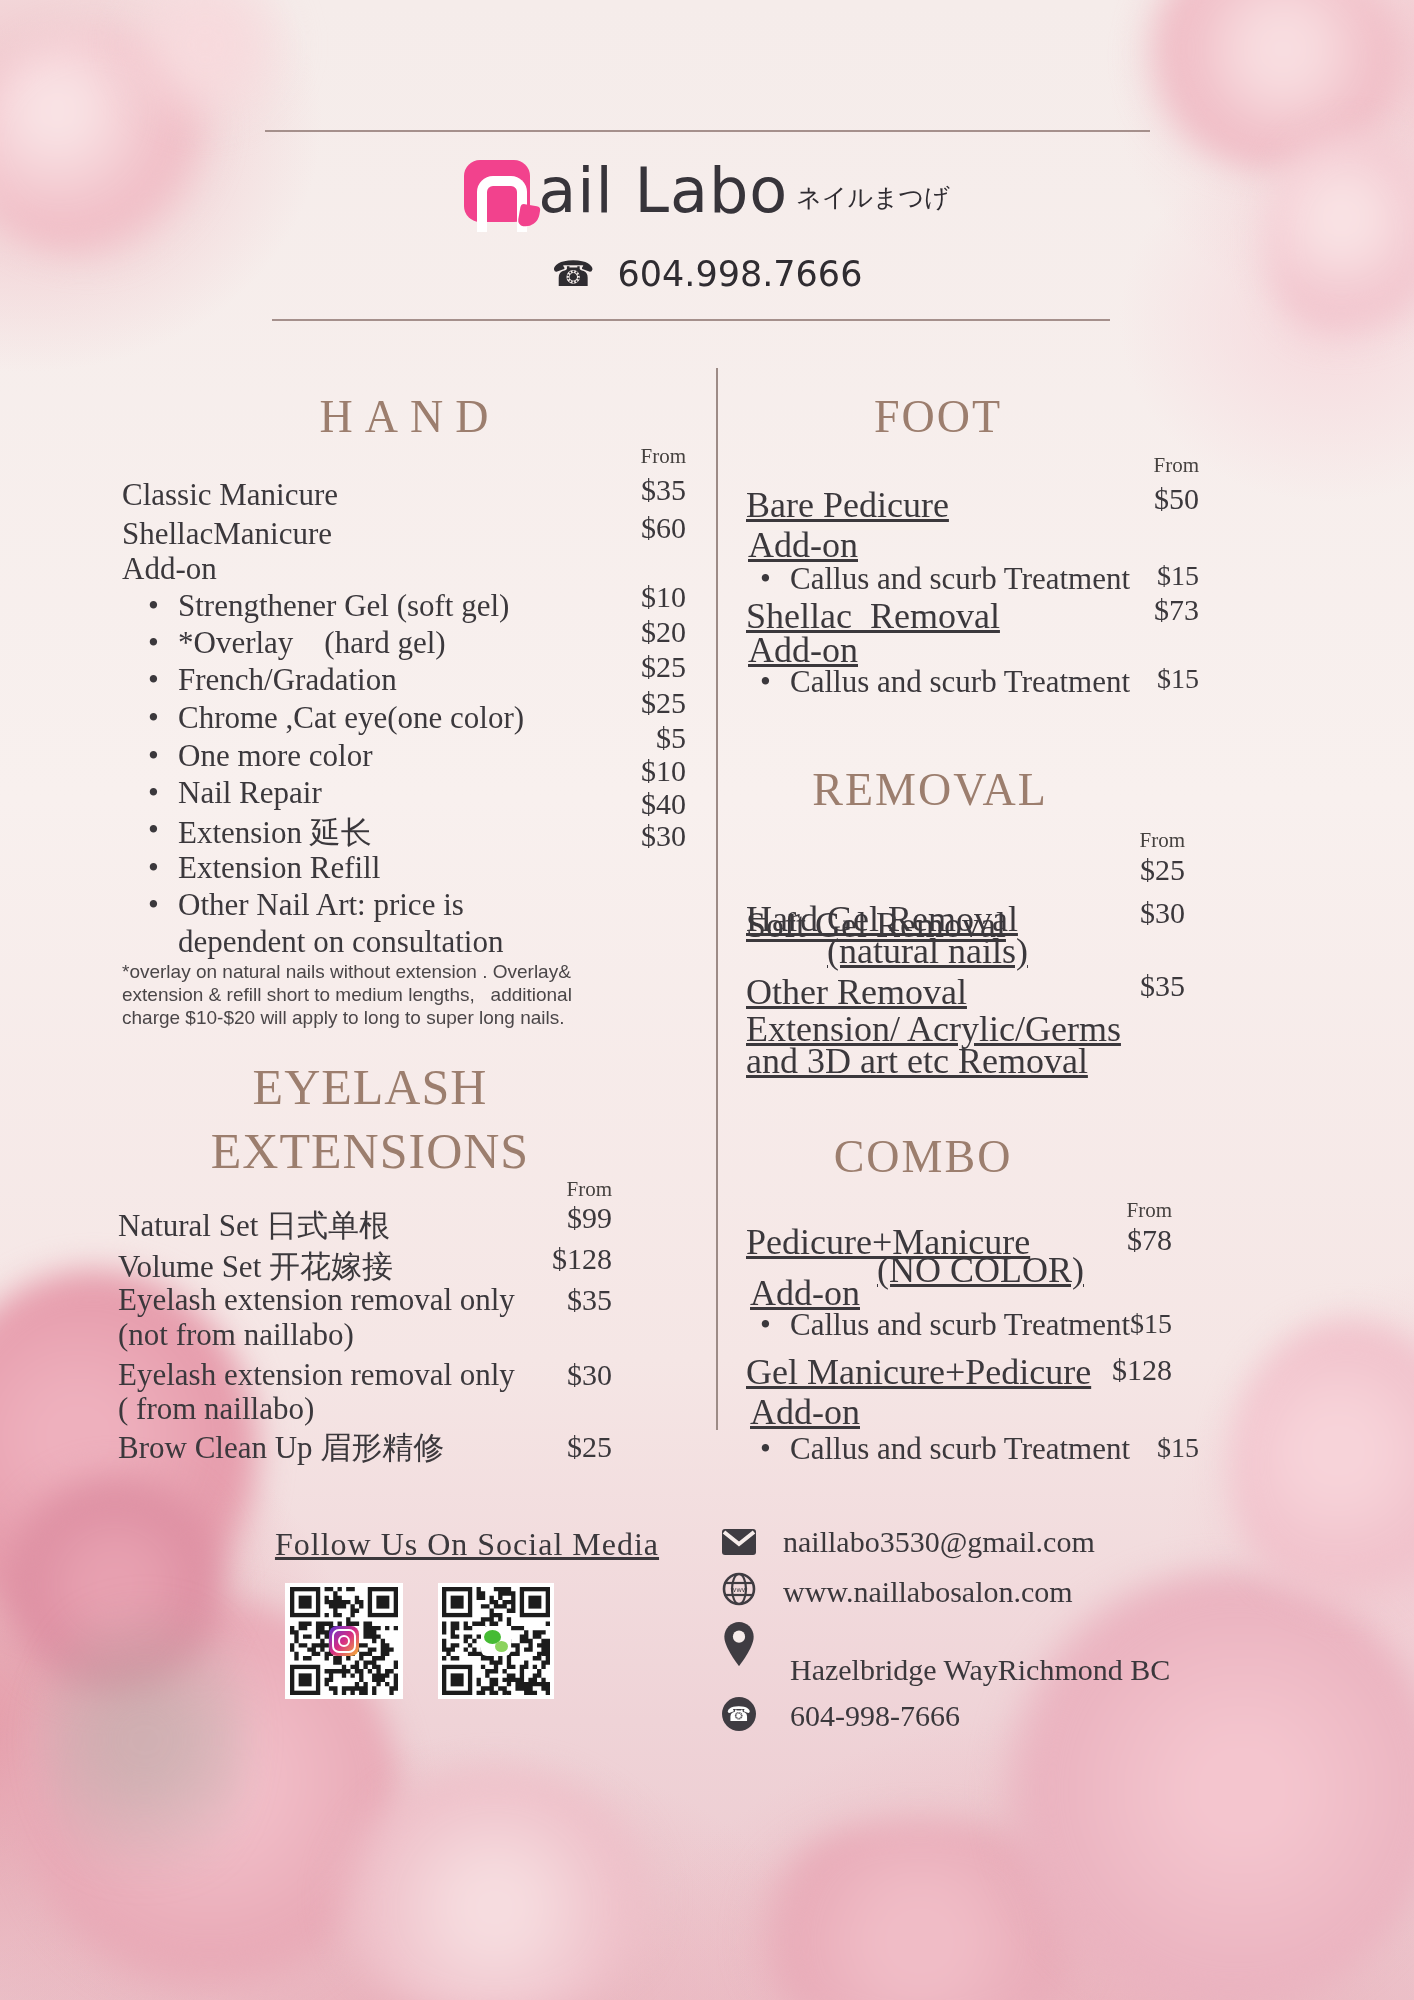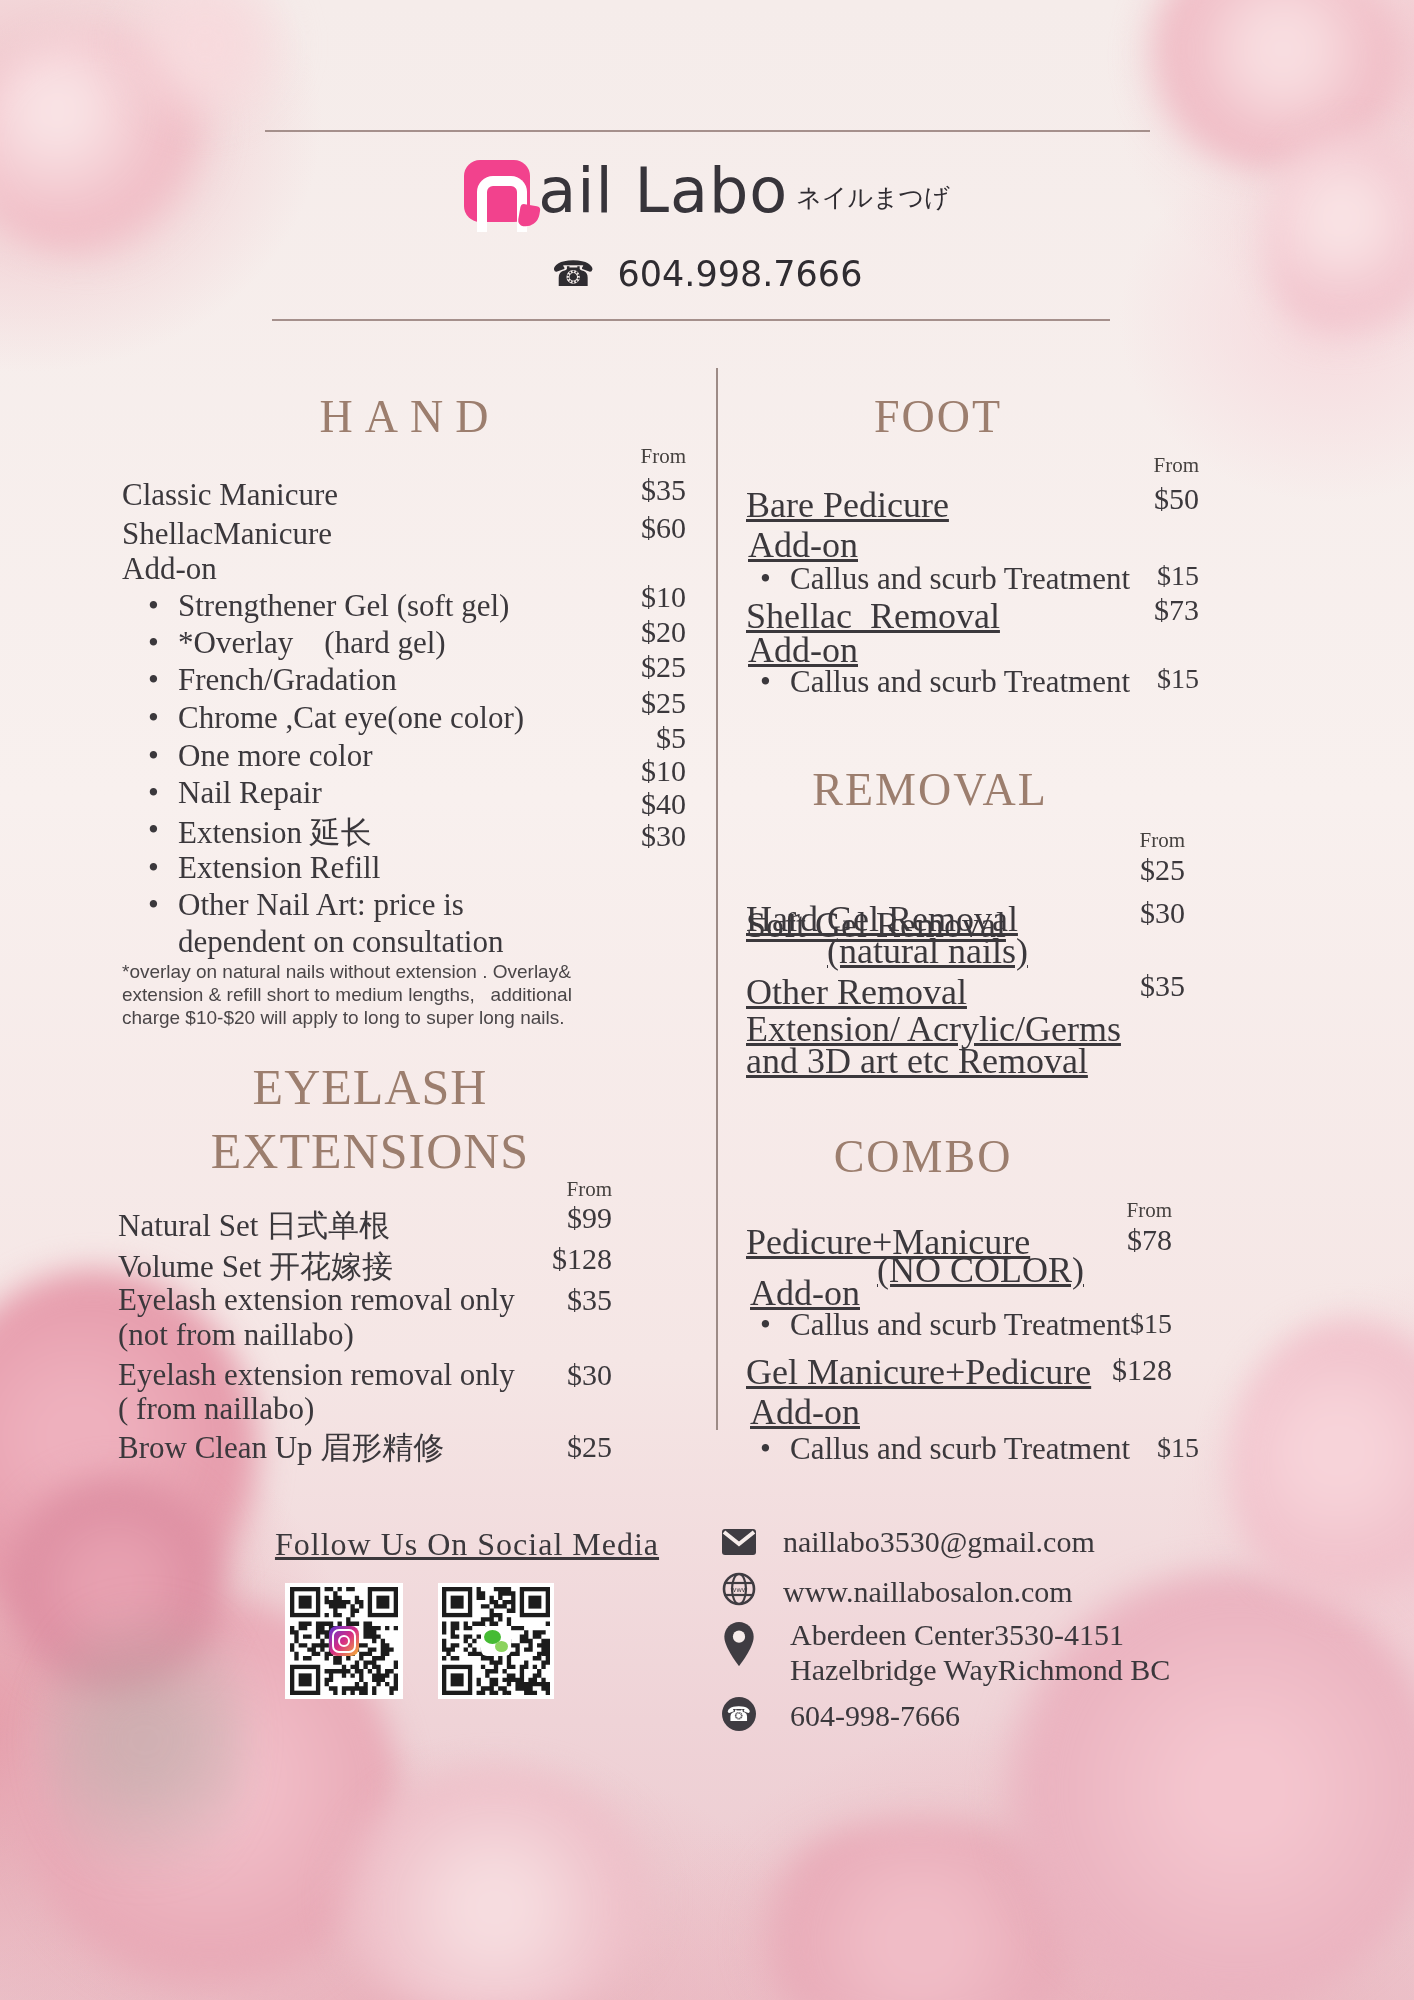--- a/index.html
+++ b/index.html
@@ -226,21 +226,20 @@
       </svg>
   </div>
   <div class="contact" style="left:783px;top:1575px;">www.naillabosalon.com</div>
 
   <div class="cicon" style="top:1622px;">
     <svg width="30" height="44" viewBox="0 0 24 36">
         <path d="M12 0 C5.4 0 0 5.4 0 12 C0 21 12 36 12 36 C12 36 24 21 24 12 C24 5.4 18.6 0 12 0 Z" fill="#3f3c42"></path>
         <circle cx="12" cy="12" r="5" fill="#f6ecea"></circle>
       </svg>
   </div>
-  <div class="contact" style="left:790px;top:1618px;">Aberdeen Center3530-4151</div>
   <div class="contact" style="left:790px;top:1653px;">Hazelbridge WayRichmond BC</div>
 
   <div class="cicon" style="top:1697px;">
     <span class="phc">☎</span>
   </div>
   <div class="contact" style="left:790px;top:1699px;">604-998-7666</div>
 
 </div>
 
 </body></html>

